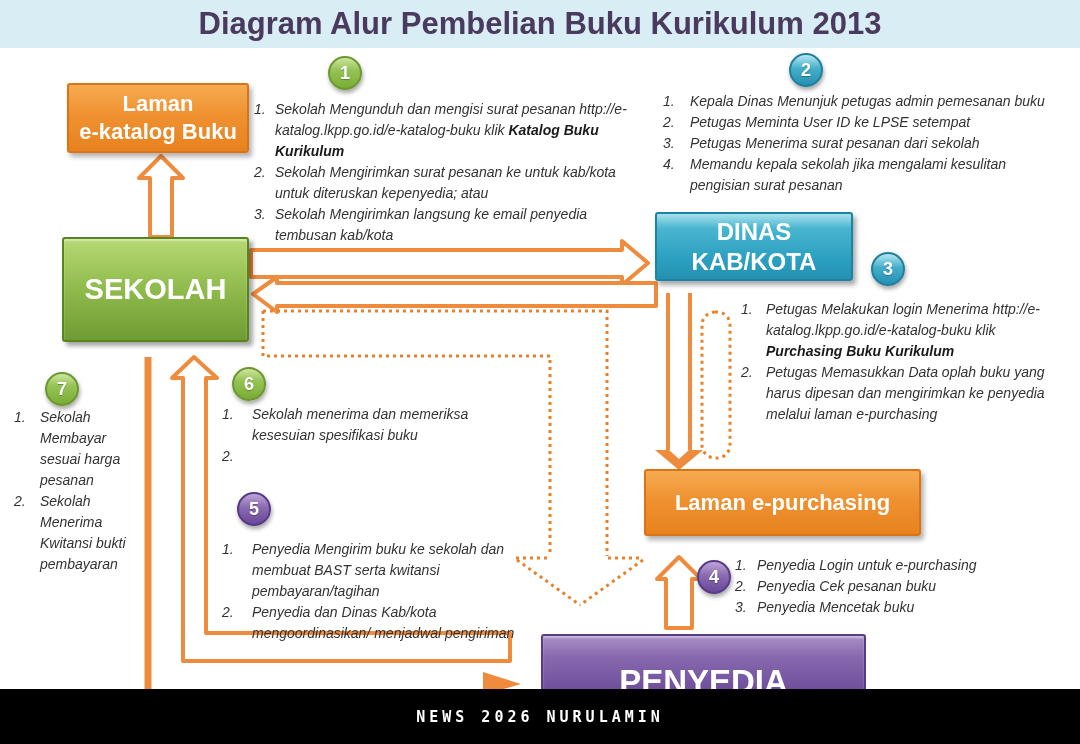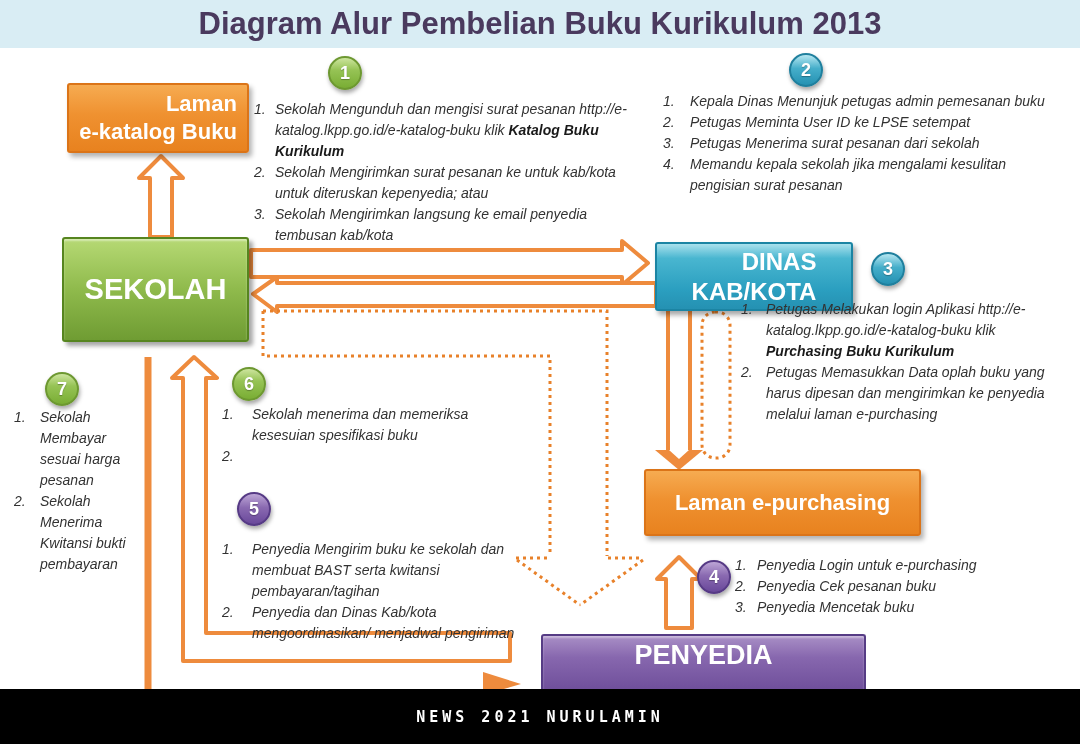--- a/index.html
+++ b/index.html
@@ -14,49 +14,49 @@
     background:#d9edf4; display:flex; align-items:center; justify-content:center;
   }
   .title-band h1 {
     font-size:31px; font-weight:bold; color:#4a3a5e; letter-spacing:0px;
   }
   
   svg.arrows { position:absolute; left:0; top:0; z-index:1; }
   
   .node {
     position:absolute; z-index:2; display:flex; align-items:center; justify-content:center;
-    text-align:right; color:#ffffff; font-weight:bold; border-radius:3px;
+    text-align:center; color:#ffffff; font-weight:bold; border-radius:3px;
     box-shadow:3px 4px 5px rgba(0,0,0,0.30);
   }
   .node span { white-space:pre-line; }
   .node-ekatalog {
     left:67px; top:83px; width:182px; height:70px; font-size:22px; line-height:28px;
     background:linear-gradient(180deg,#f6ab51 0%,#ef9130 45%,#e8821f 100%);
     border:2px solid #db7418;
   }
   .node-sekolah {
     left:62px; top:237px; width:187px; height:105px; font-size:29px;
     background:linear-gradient(180deg,#b6d974 0%,#8fba4c 50%,#6f9c33 100%);
     border:2px solid #56851f;
     box-shadow:4px 4px 4px rgba(0,0,0,0.35), inset 0 2px 2px rgba(255,255,255,0.45);
   }
   .node-dinas {
-    left:655px; top:242px; width:198px; height:69px; font-size:24px; line-height:30px;
+    left:655px; top:212px; width:198px; height:69px; font-size:24px; line-height:30px;
     background:linear-gradient(180deg,#a9e1ed 0%,#49b6d0 22%,#2b9fc0 70%,#2591b2 100%);
     border:2px solid #1b84a3;
     box-shadow:3px 4px 5px rgba(0,0,0,0.35);
   }
   .node-epurchasing {
     left:644px; top:469px; width:277px; height:67px; font-size:22px;
     background:linear-gradient(180deg,#f6ab51 0%,#ef9130 45%,#e8821f 100%);
     border:2px solid #db7418;
   }
   .node-penyedia {
-    left:541px; top:634px; width:325px; height:56px; font-size:27px;
-    align-items:flex-start; padding-top:4px;
+    left:541px; top:634px; width:325px; height:56px; font-size:33px;
+    align-items:flex-start; padding-top:27px;
     background:linear-gradient(180deg,#a98fc6 0%,#8767ae 40%,#6f4f9b 100%);
     border:2px solid #563c85; border-bottom:none; border-radius:3px 3px 0 0;
     box-shadow:inset 0 2px 2px rgba(255,255,255,0.4);
   }
   
   .badge {
     position:absolute; z-index:3; width:34px; height:34px; border-radius:50%;
     display:flex; align-items:center; justify-content:center;
     color:#fff; font-size:18px; font-weight:bold;
     box-shadow:1px 3px 4px rgba(0,0,0,0.35);
@@ -199,21 +199,21 @@
       </div>
     <div class="li">
         <span class="num">4.</span>
         <span class="txt">Memandu kepala sekolah jika mengalami kesulitan pengisian surat pesanan</span>
       </div>
   </div>
 
   <div class="steplist" id="s3">
     <div class="li">
         <span class="num">1.</span>
-        <span class="txt"><span>Petugas Melakukan login Aplikasi http://e-katalog.lkpp.go.id/e-katalog-buku klik </span><b>Purchasing Buku Kurikulum</b></span>
+        <span class="txt"><span>Petugas Melakukan login Menerima http://e-katalog.lkpp.go.id/e-katalog-buku klik </span><b>Purchasing Buku Kurikulum</b></span>
       </div>
     <div class="li">
         <span class="num">2.</span>
         <span class="txt">Petugas Memasukkan Data oplah buku yang harus dipesan dan mengirimkan ke penyedia melalui laman e-purchasing</span>
       </div>
   </div>
 
   <div class="steplist" id="s4">
     <div class="li">
         <span class="num">1.</span>
@@ -255,16 +255,16 @@
         <span class="num">1.</span>
         <span class="txt">Sekolah Membayar sesuai harga pesanan</span>
       </div>
     <div class="li">
         <span class="num">2.</span>
         <span class="txt">Sekolah Menerima Kwitansi bukti pembayaran</span>
       </div>
   </div>
 
   <div class="footer-bar">
-    <span>NEWS 2021 NURULAMIN</span>
+    <span>NEWS 2026 NURULAMIN</span>
   </div>
 
 </div>
 
 </body></html>

